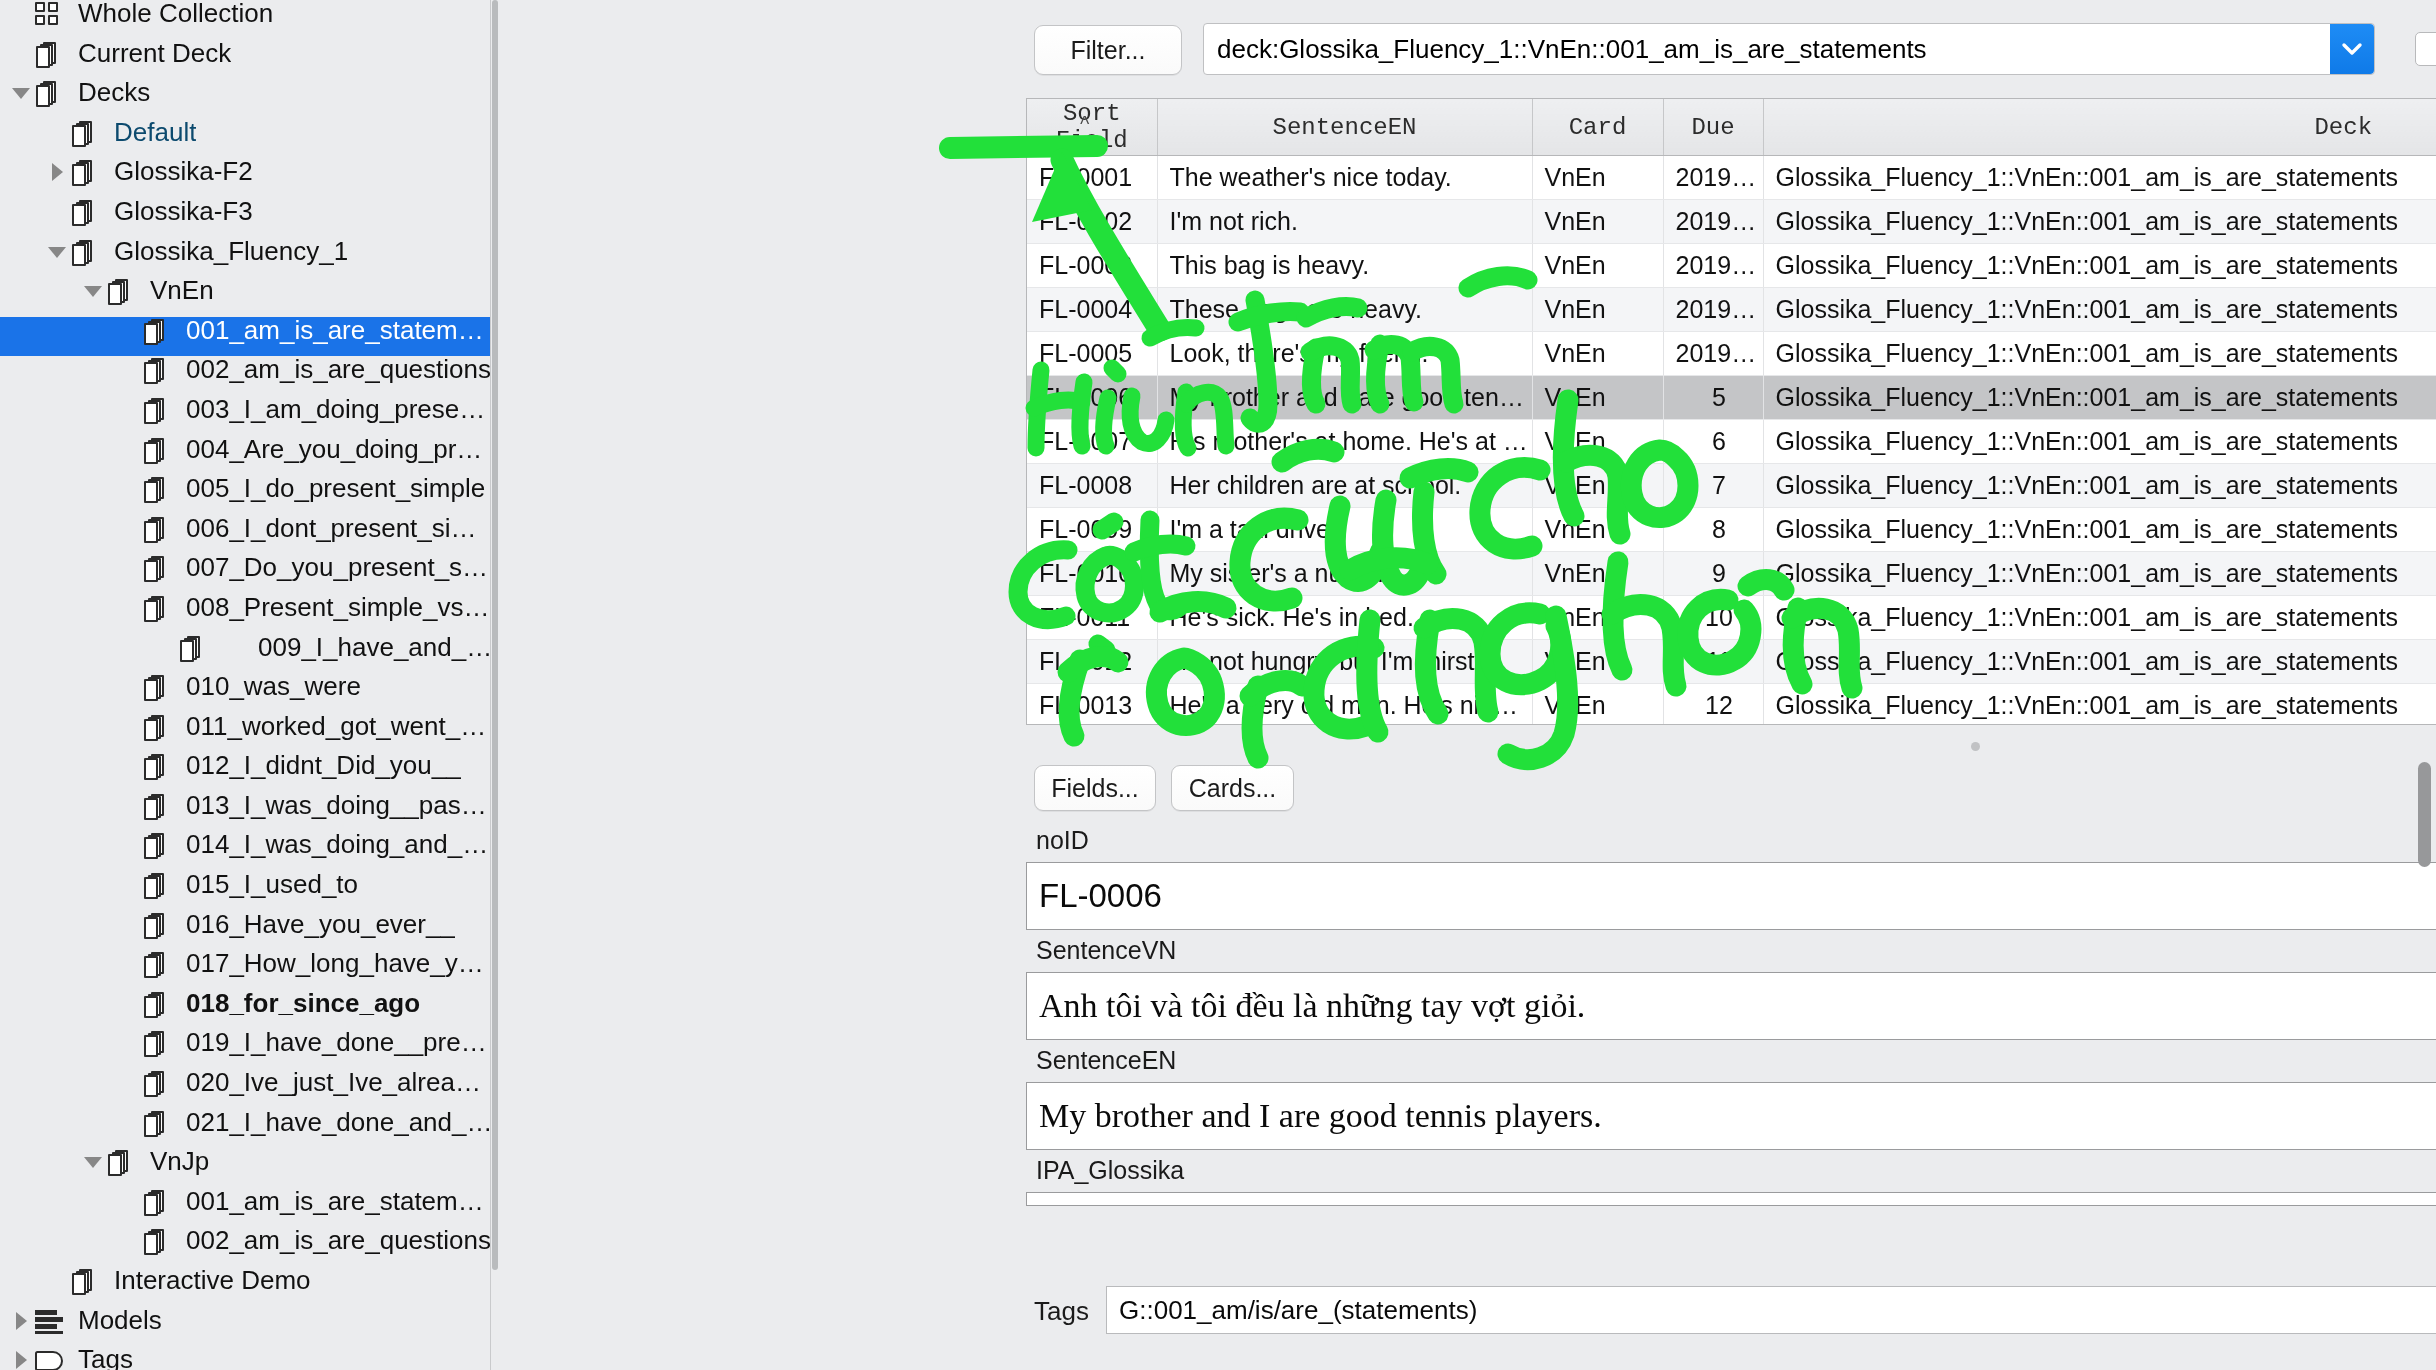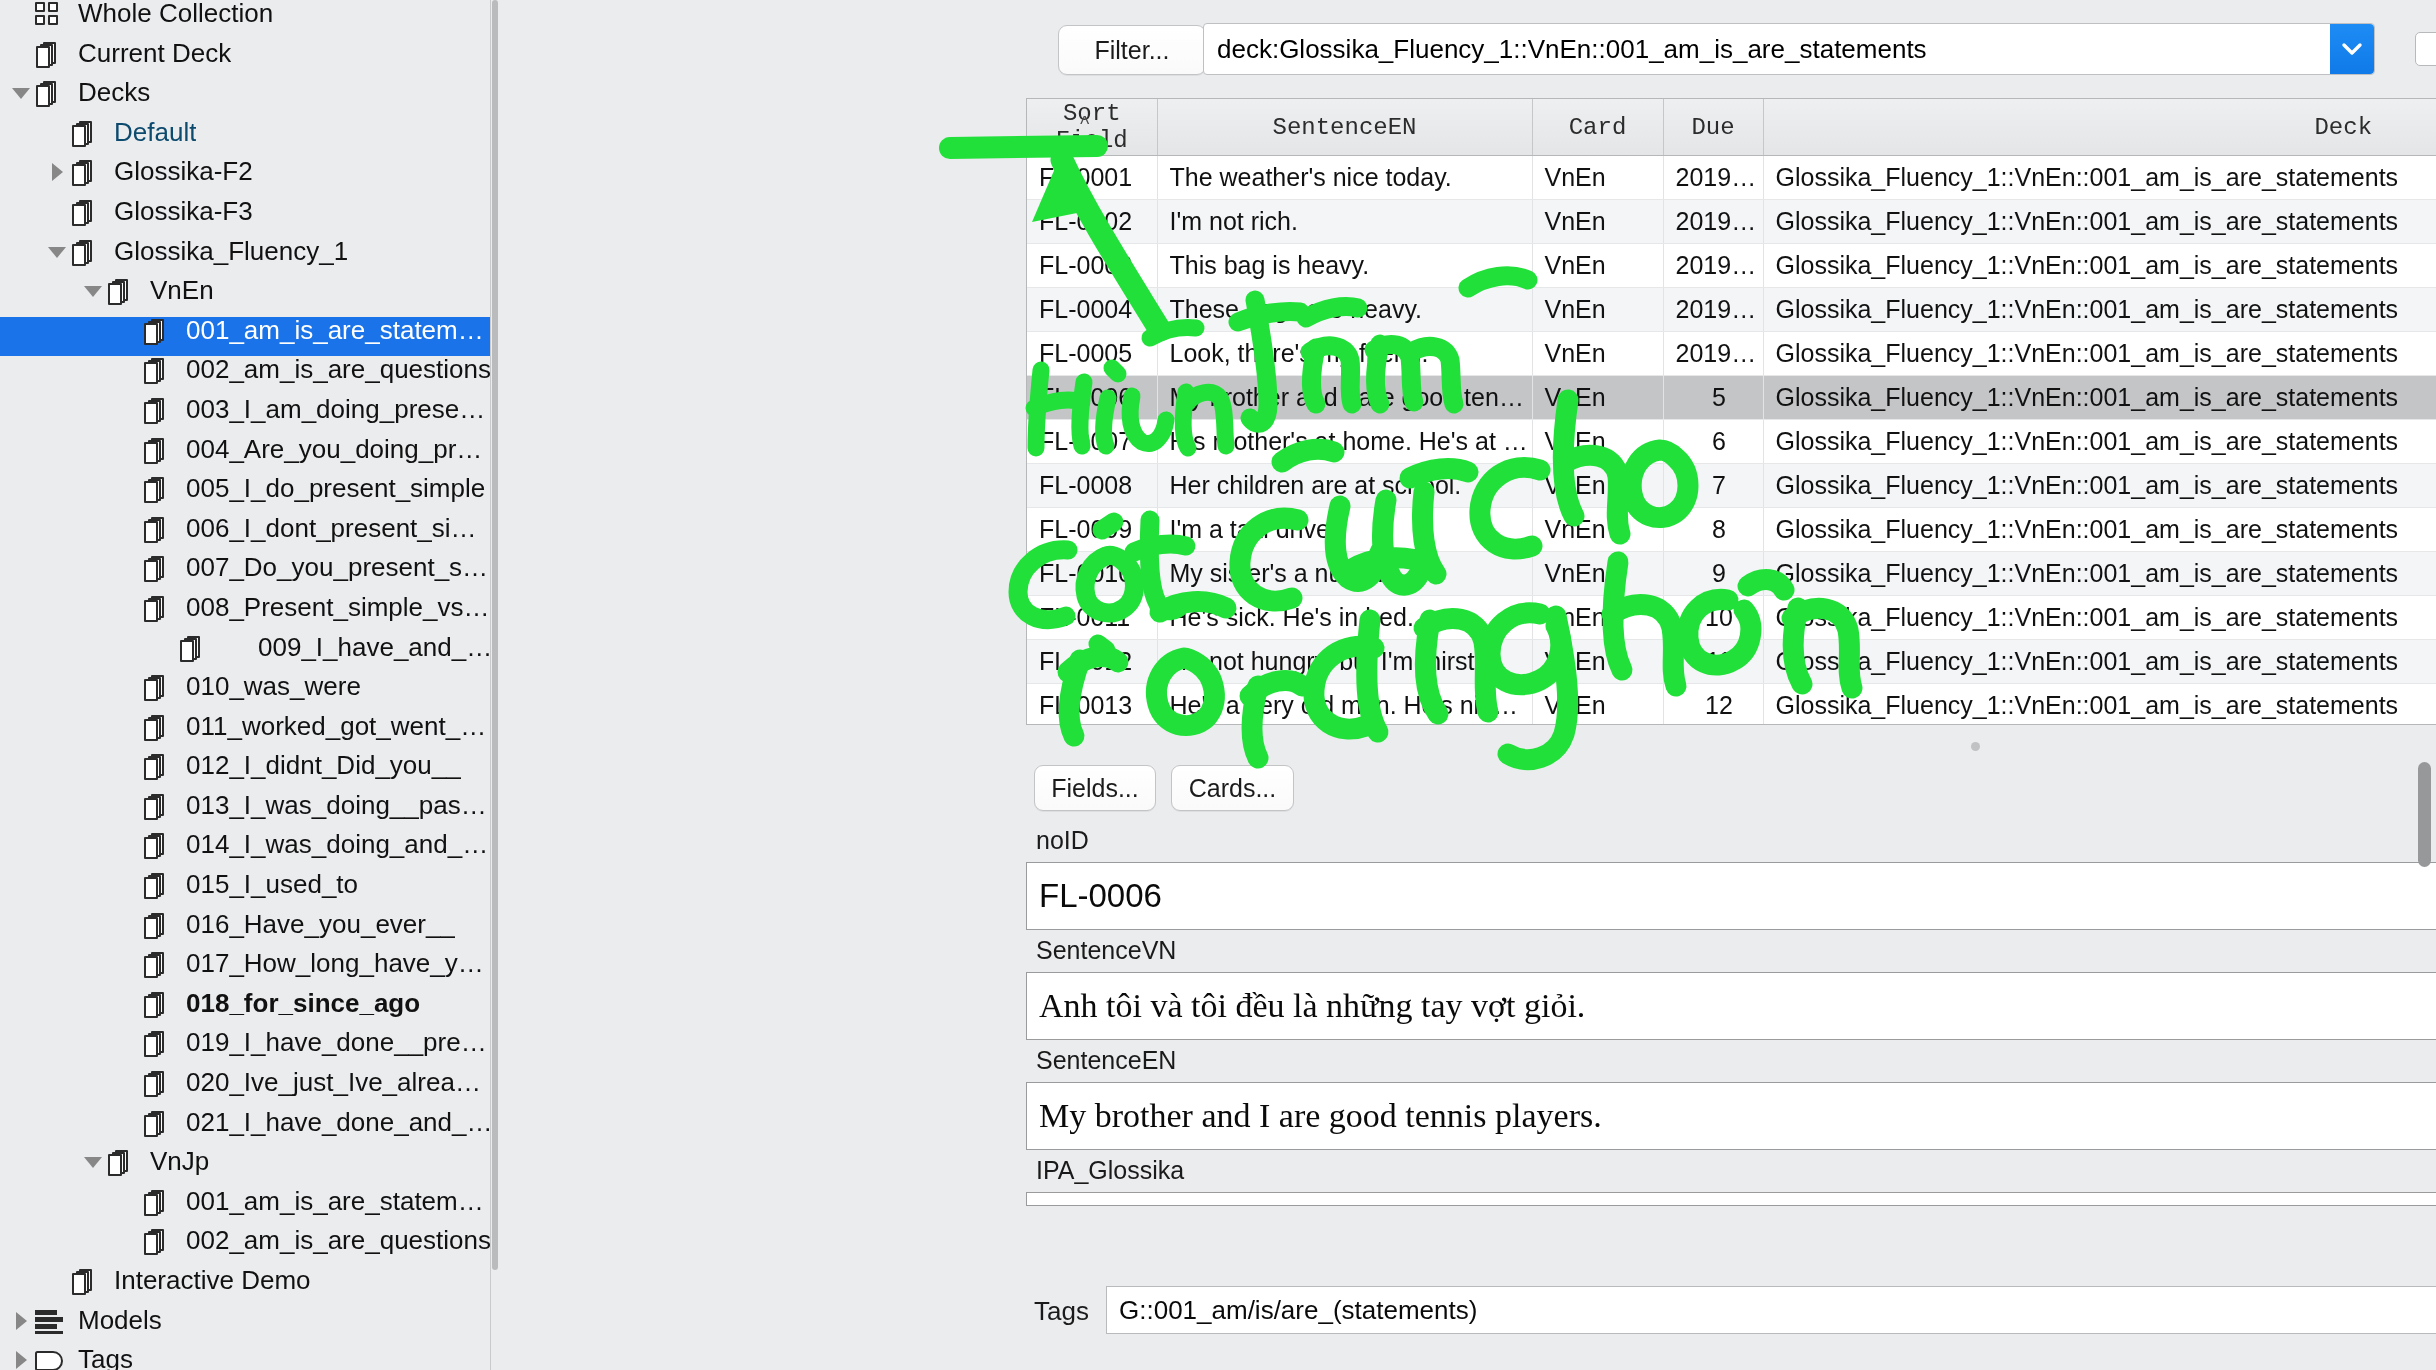--- a/index.html
+++ b/index.html
@@ -123,21 +123,21 @@
     background: linear-gradient(#ffffff,#fafafa);
     border: 1px solid #c3c4c6;
     border-radius: 9px;
     font-size: 25px;
     color: #1b1b1b;
     font-family: "Liberation Sans", sans-serif;
     display: flex; align-items: center; justify-content: center;
     box-shadow: 0 1px 0 rgba(0,0,0,0.06);
     cursor: default;
   }
-  #filter-btn { position: absolute; left: 535px; top: 25px; width: 148px; height: 50px; margin-left: 24px; }
+  #filter-btn { position: absolute; left: 535px; top: 25px; width: 148px; height: 50px; }
   #search-box {
     position: absolute; left: 704px; top: 23px; width: 1172px; height: 52px;
     background: #ffffff;
     border: 1px solid #bfc0c2;
     border-radius: 4px;
     display: flex; align-items: center;
   }
   #search-text {
     font-size: 26px; color: #000; padding-left: 13px;
     white-space: nowrap; overflow: hidden;

